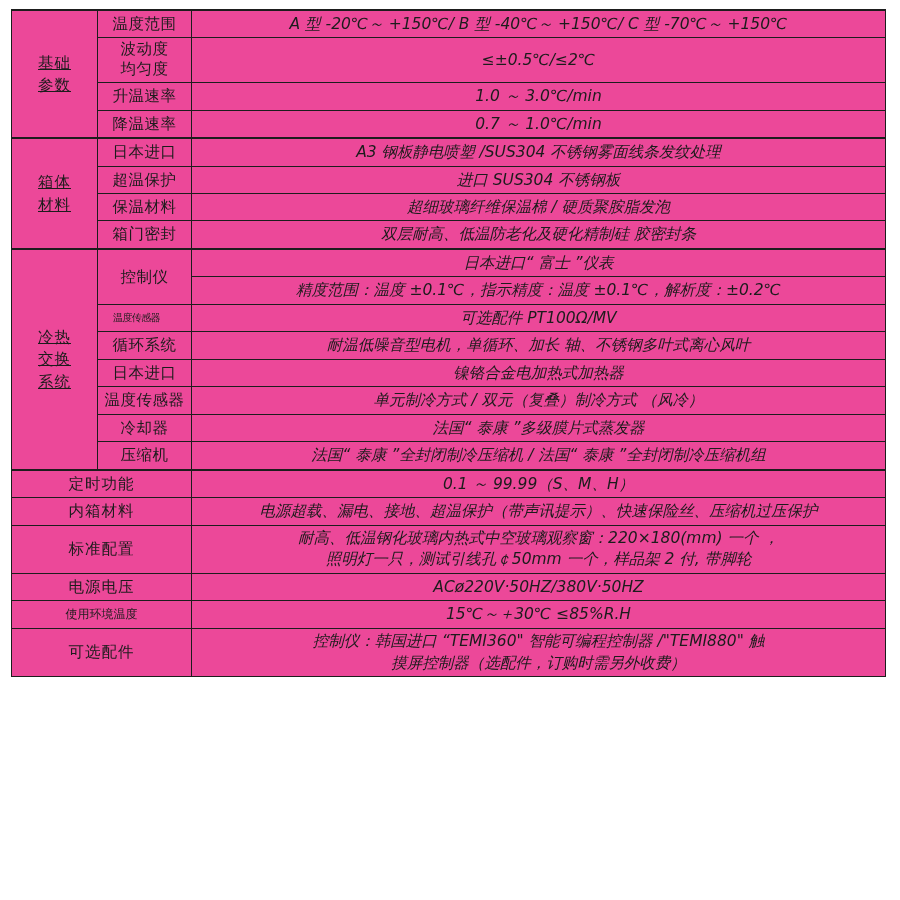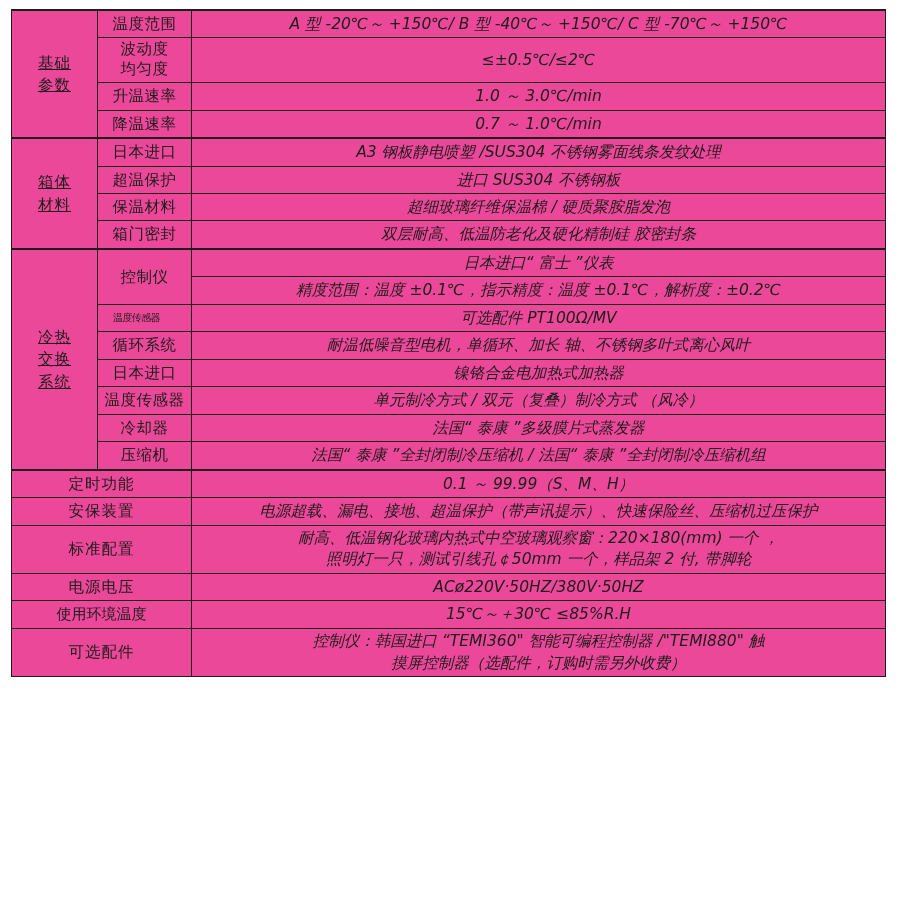--- a/index.html
+++ b/index.html
@@ -76,21 +76,21 @@
   
   td.val { font-size: 15.5px; font-style: italic; }
   td.val.multi { white-space: normal; line-height: 1.4; }
   td.val.multi .vl { display: block; }
 
   
   td.wide-label {
     font-size: 15.5px;
     letter-spacing: 1px;
   }
-  td.wide-label.tight { letter-spacing: 0px; font-size: 15px; }
+  td.wide-label.tight { letter-spacing: 0px; font-size: 12px; }
 </style>
 </head>
 <body>
 
 <div id="spec-sheet">
   <table class="spec">
     <colgroup>
       <col class="c-group">
       <col class="c-item">
       <col class="c-val">
@@ -173,21 +173,21 @@
         </tr>
         <tr>
           <td class="item">压缩机</td>
           <td class="val">法国“ 泰康 ”全封闭制冷压缩机 / 法国“ 泰康 ”全封闭制冷压缩机组</td>
         </tr>
         <tr class="sect-start">
           <td class="wide-label" colspan="2">定时功能</td>
           <td class="val">0.1 ～ 99.99（S、M、H）</td>
         </tr>
         <tr>
-          <td class="wide-label" colspan="2">安保装置</td>
+          <td class="wide-label" colspan="2">内箱材料</td>
           <td class="val">电源超载、漏电、接地、超温保护（带声讯提示）、快速保险丝、压缩机过压保护</td>
         </tr>
         <tr>
           <td class="wide-label" colspan="2">标准配置</td>
           <td class="val multi">
             <span class="vl">耐高、低温钢化玻璃内热式中空玻璃观察窗：220×180(mm) 一个 ，</span>
             <span class="vl">照明灯一只，测试引线孔￠50mm 一个，样品架 2 付, 带脚轮</span>
           </td>
         </tr>
         <tr>

